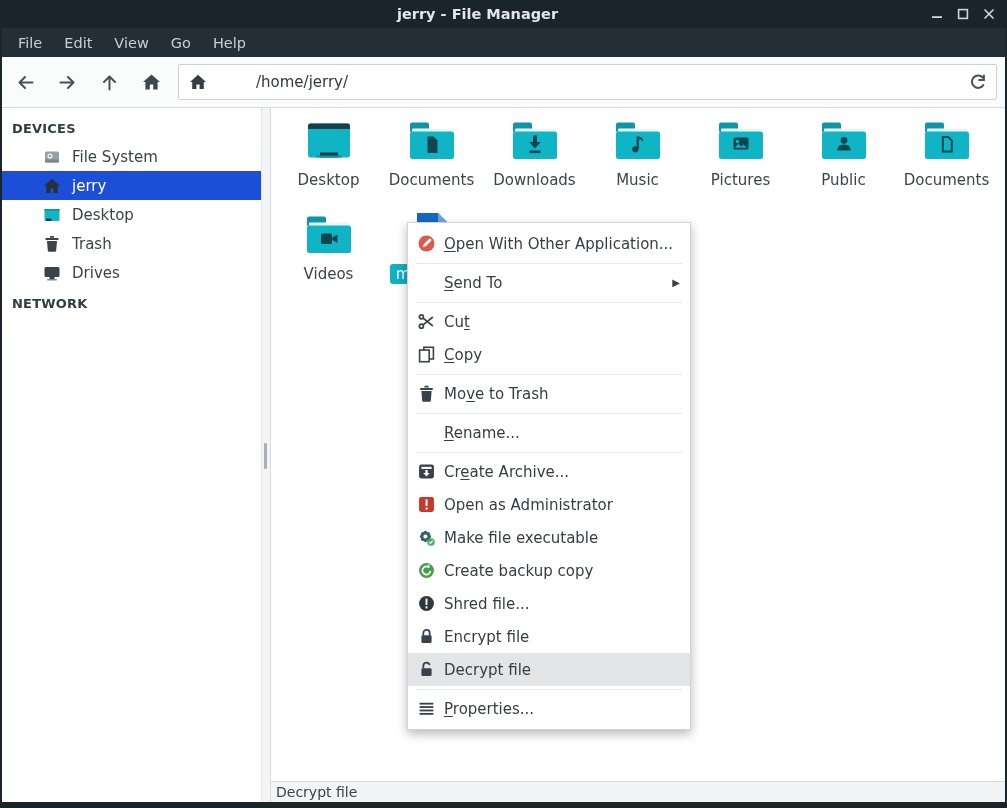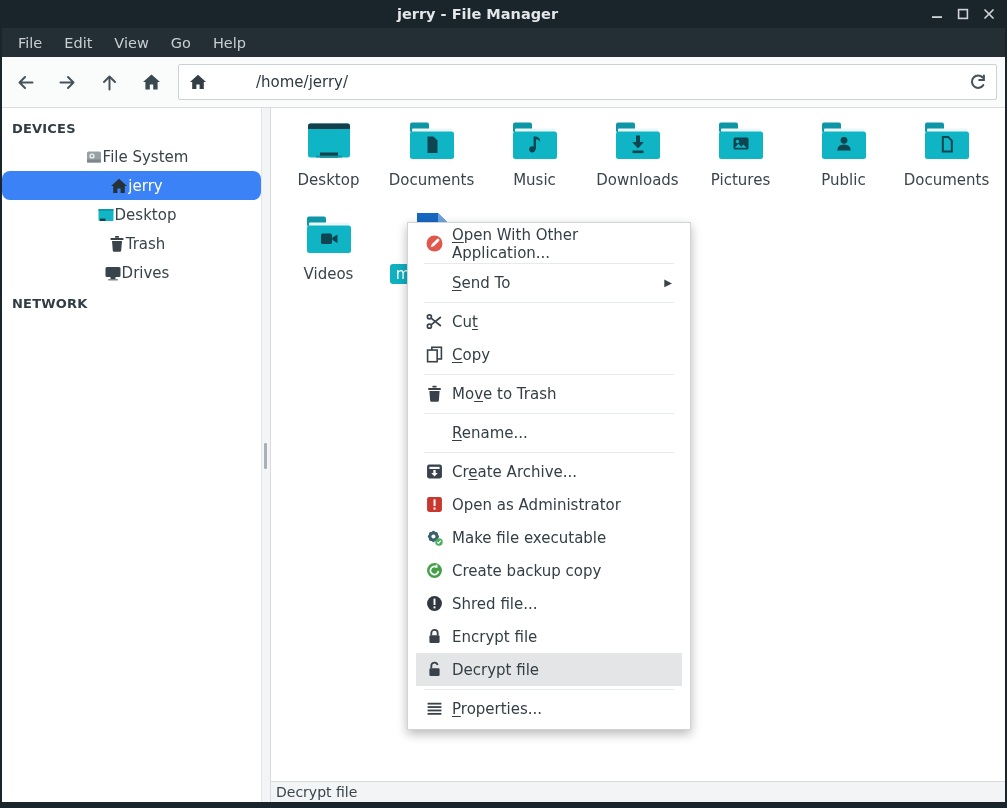--- a/index.html
+++ b/index.html
@@ -38,23 +38,23 @@
   .refresh-btn { width:26px; height:26px; display:flex; align-items:center;
                  justify-content:center; }
 
   
   .content { flex:1; display:flex; min-height:0; position:relative; }
 
   .sidebar { width:260px; background:#fff; border-right:1px solid #e3e6e8;
              padding-top:4px; flex:none; }
   .side-header { font-size:13px; font-weight:bold; color:#313d45;
                  padding:9px 10px 6px 10px; letter-spacing:.2px; }
-  .side-item { height:29px; display:flex; align-items:center; 
-               padding-left:10px; font-size:15px; color:#39434a;justify-content:center; }
-  .side-item.selected { background:#3b82f6; color:#fff;border-radius:8px; }
+  .side-item { height:29px; display:flex; align-items:center; gap:11px;
+               padding-left:41px; font-size:15px; color:#39434a; }
+  .side-item.selected { background:#1d4ed8; color:#fff; }
   .side-icon { width:18px; height:18px; flex:none; display:flex; }
 
   .splitter { width:9px; background:#f3f4f6; border-right:1px solid #d8dcde;
               flex:none; position:relative; }
   .splitter-grip { position:absolute; left:2px; top:335px; width:3px;
                    height:26px; background:#a9b1b6; border-radius:1px; }
 
   .main { flex:1; display:flex; flex-direction:column; min-width:0; }
   .iconview { flex:1; background:#fff; padding:6px 0 0 6px; display:flex;
               flex-wrap:wrap; align-content:flex-start; position:relative; }
@@ -65,21 +65,21 @@
   .file-label { margin-top:2px; font-size:15px; color:#3a444b;
                 padding:1px 6px; border-radius:3px; white-space:nowrap; }
   .file-label.selected { background:#0fb0c0; color:#fff; }
 
   .statusbar { height:21px; background:#f2f4f5; border-top:1px solid #d8dcde;
                display:flex; align-items:center; padding-left:5px;
                font-size:14px; color:#39434a; flex:none; }
 
   
   .context-menu { position:absolute; left:407px; top:222px; width:284px;
-                  background:#fff; border:1px solid #cfd4d7; padding:4px 8px;
+                  background:#fff; border:1px solid #cfd4d7; padding:4px 0;
                   box-shadow:0 4px 10px rgba(0,0,0,.28); z-index:20; }
   .menu-item { height:33px; display:flex; align-items:center; gap:9px;
                padding:0 10px 0 10px; font-size:15px; color:#343e45; }
   .menu-item.highlighted { background:#e3e5e6; }
   .menu-icon { width:17px; height:17px; flex:none; display:flex;
                align-items:center; justify-content:center; }
   .submenu-arrow { margin-left:auto; font-size:10px; color:#39434a; }
   .menu-sep { height:1px; background:#e7eaeb; margin:2.5px 8px; }
 </style>
 </head>
@@ -244,38 +244,38 @@
                 </svg>
               </span>
               <div class="file-label">Documents</div>
             </div>
             <div class="file-cell">
               <span class="icon-box">
                 <svg width="50" height="40" viewBox="0 0 50 40">
                   <rect x="3" y="1.5" width="19" height="10" rx="2" fill="#0c96a6"></rect>
                   <rect x="5" y="7.5" width="40" height="6" rx="1" fill="#edf6f7"></rect>
                   <rect x="3" y="10.5" width="44" height="27.5" rx="2.5" fill="#10b5c5"></rect>
+                  <path d="M23 14.5 h4 v6.5 h3.8 L25 27.5 l-5.8 -6.5 H23 z" fill="#0e4551"></path>
+                  <rect x="19.5" y="29.5" width="11" height="2.6" fill="#0e4551"></rect>
+                </svg>
+              </span>
+              <div class="file-label">Downloads</div>
+            </div>
+            <div class="file-cell">
+              <span class="icon-box">
+                <svg width="50" height="40" viewBox="0 0 50 40">
+                  <rect x="3" y="1.5" width="19" height="10" rx="2" fill="#0c96a6"></rect>
+                  <rect x="5" y="7.5" width="40" height="6" rx="1" fill="#edf6f7"></rect>
+                  <rect x="3" y="10.5" width="44" height="27.5" rx="2.5" fill="#10b5c5"></rect>
                   <circle cx="22.3" cy="28.3" r="3.1" fill="#0e4551"></circle>
                   <rect x="23.6" y="15.5" width="2.3" height="12.8" fill="#0e4551"></rect>
                   <path d="M25.9 15.5 q4.6 1 4.2 5.2 q-1.8 -2.4 -4.2 -2.4 z" fill="#0e4551"></path>
                 </svg>
               </span>
               <div class="file-label">Music</div>
-            </div>
-            <div class="file-cell">
-              <span class="icon-box">
-                <svg width="50" height="40" viewBox="0 0 50 40">
-                  <rect x="3" y="1.5" width="19" height="10" rx="2" fill="#0c96a6"></rect>
-                  <rect x="5" y="7.5" width="40" height="6" rx="1" fill="#edf6f7"></rect>
-                  <rect x="3" y="10.5" width="44" height="27.5" rx="2.5" fill="#10b5c5"></rect>
-                  <path d="M23 14.5 h4 v6.5 h3.8 L25 27.5 l-5.8 -6.5 H23 z" fill="#0e4551"></path>
-                  <rect x="19.5" y="29.5" width="11" height="2.6" fill="#0e4551"></rect>
-                </svg>
-              </span>
-              <div class="file-label">Downloads</div>
             </div>
             <div class="file-cell">
               <span class="icon-box">
                 <svg width="50" height="40" viewBox="0 0 50 40">
                   <rect x="3" y="1.5" width="19" height="10" rx="2" fill="#0c96a6"></rect>
                   <rect x="5" y="7.5" width="40" height="6" rx="1" fill="#edf6f7"></rect>
                   <rect x="3" y="10.5" width="44" height="27.5" rx="2.5" fill="#10b5c5"></rect>
                   <rect x="17.5" y="16.5" width="15" height="12" rx="1.5" fill="#0e4551"></rect>
                   <circle cx="21.5" cy="20.5" r="1.7" fill="#10b5c5"></circle>
                   <path d="M18.8 26.8 l3.6 -4 2.8 3 2.2 -2.3 3.2 3.3 z" fill="#10b5c5"></path>

